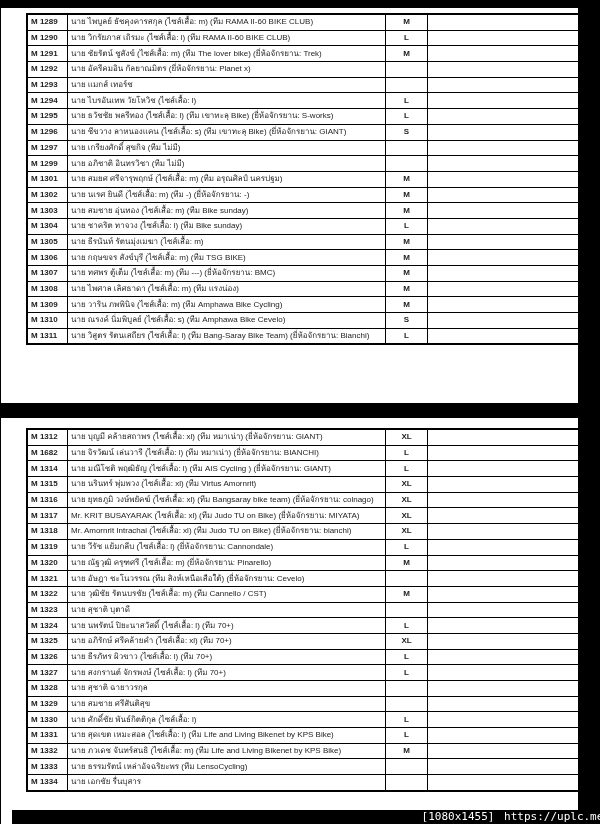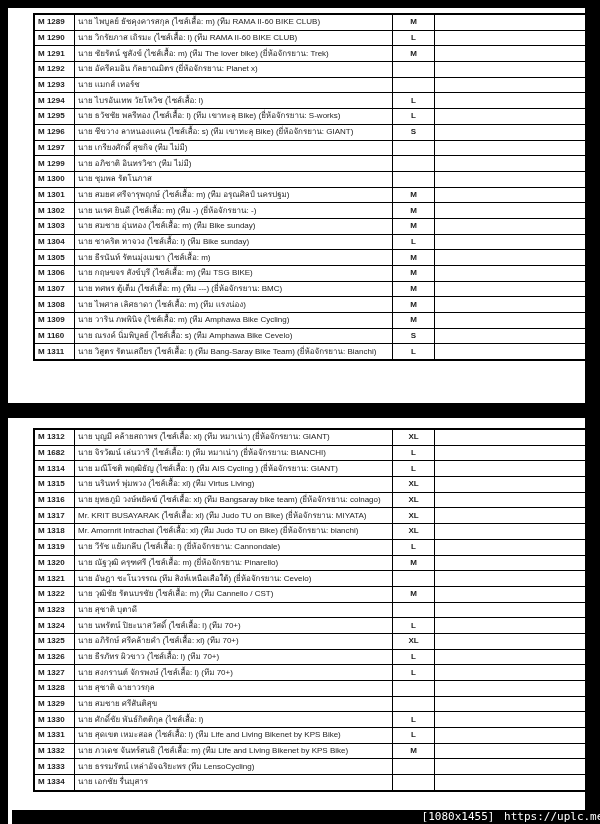--- a/index.html
+++ b/index.html
@@ -4,21 +4,21 @@
 <style>
   html, body { margin: 0; padding: 0; }
   body {
     width: 600px; height: 824px;
     background: #000;
     font-family: "Liberation Sans", sans-serif;
     overflow: hidden;
   }
   .page { position: relative; width: 600px; height: 824px; background: #000; }
   .panel {
-    position: absolute; left: 8px; width: 577px; background: #fff;
+    position: absolute; left: 1px; width: 577px; background: #fff;
   }
   .panel-1 { top: 8px; height: 395px; }
   .panel-2 { top: 418px; height: 416px; }
   table.roster {
     border-collapse: collapse;
     table-layout: fixed;
     width: 535px;
     margin: 5px 0 0 25px;
     border: 2px solid #000;
   }
@@ -110,26 +110,20 @@
             <td class="c-size"></td>
             <td class="c-blank"></td>
           </tr>
           <tr>
             <td class="c-id">M 1299</td>
             <td class="c-name">นาย อภิชาติ อินทรวิชา (ทีม ไม่มี)</td>
             <td class="c-size"></td>
             <td class="c-blank"></td>
           </tr>
           <tr>
-            <td class="c-id">M 1300</td>
-            <td class="c-name">นาย ชุมพล รัตโนภาส</td>
-            <td class="c-size"></td>
-            <td class="c-blank"></td>
-          </tr>
-          <tr>
             <td class="c-id">M 1301</td>
             <td class="c-name">นาย สมยศ ศรีจารุพฤกษ์ (ไซส์เสื้อ: m) (ทีม อรุณศิลป์ นครปฐม)</td>
             <td class="c-size">M</td>
             <td class="c-blank"></td>
           </tr>
           <tr>
             <td class="c-id">M 1302</td>
             <td class="c-name">นาย นเรศ ยินดี (ไซส์เสื้อ: m) (ทีม -) (ยี่ห้อจักรยาน: -)</td>
             <td class="c-size">M</td>
             <td class="c-blank"></td>
@@ -170,21 +164,21 @@
             <td class="c-size">M</td>
             <td class="c-blank"></td>
           </tr>
           <tr>
             <td class="c-id">M 1309</td>
             <td class="c-name">นาย วาริน ภพพินิจ (ไซส์เสื้อ: m) (ทีม Amphawa Bike Cycling)</td>
             <td class="c-size">M</td>
             <td class="c-blank"></td>
           </tr>
           <tr>
-            <td class="c-id">M 1160</td>
+            <td class="c-id">M 1310</td>
             <td class="c-name">นาย ณรงค์ นิ่มพิบูลย์ (ไซส์เสื้อ: s) (ทีม Amphawa Bike Cevelo)</td>
             <td class="c-size">S</td>
             <td class="c-blank"></td>
           </tr>
           <tr>
             <td class="c-id">M 1311</td>
             <td class="c-name">นาย วิสูตร รัตนเสถียร (ไซส์เสื้อ: l) (ทีม Bang-Saray Bike Team) (ยี่ห้อจักรยาน: Bianchi)</td>
             <td class="c-size">L</td>
             <td class="c-blank"></td>
           </tr>
@@ -208,21 +202,21 @@
             <td class="c-blank"></td>
           </tr>
           <tr>
             <td class="c-id">M 1314</td>
             <td class="c-name">นาย มณีโชติ พฤฒิธัญ (ไซส์เสื้อ: l) (ทีม AIS Cycling ) (ยี่ห้อจักรยาน: GIANT)</td>
             <td class="c-size">L</td>
             <td class="c-blank"></td>
           </tr>
           <tr>
             <td class="c-id">M 1315</td>
-            <td class="c-name">นาย นรินทร์ พุ่มพวง (ไซส์เสื้อ: xl) (ทีม Virtus Living)</td>
+            <td class="c-name">นาย นรินทร์ พุ่มพวง (ไซส์เสื้อ: xl) (ทีม Virtus Amornrit)</td>
             <td class="c-size">XL</td>
             <td class="c-blank"></td>
           </tr>
           <tr>
             <td class="c-id">M 1316</td>
             <td class="c-name">นาย ยุทธภูมิ วงษ์พยัคฆ์ (ไซส์เสื้อ: xl) (ทีม Bangsaray bike team) (ยี่ห้อจักรยาน: colnago)</td>
             <td class="c-size">XL</td>
             <td class="c-blank"></td>
           </tr>
           <tr>

